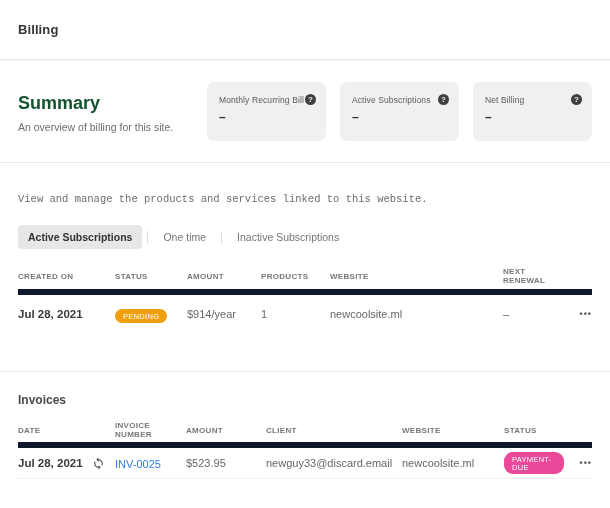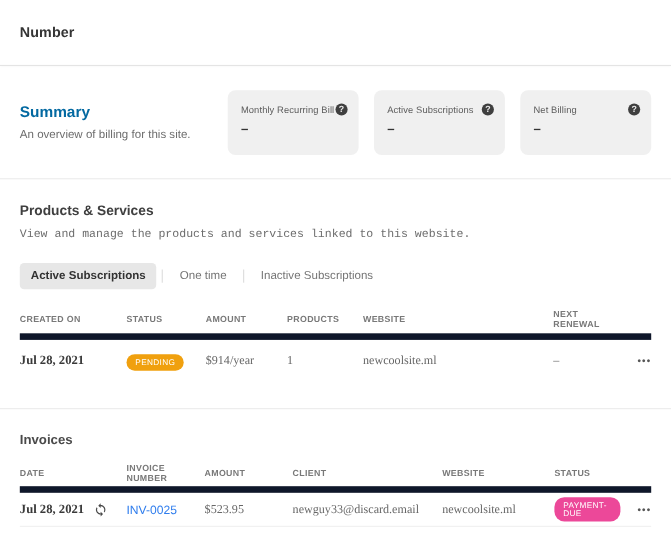--- a/index.html
+++ b/index.html
@@ -14,21 +14,21 @@
     position: relative; z-index: 2; background: #fff;
   }
   .page-title { font-size: 13px; font-weight: bold; color: #353535; letter-spacing: .1px; }
 
   
   .summary-section {
     height: 103px; display: flex; padding: 0 18px;
     border-bottom: 1px solid #ebebeb;
   }
   .summary-text { padding-top: 33px; width: 178px; flex-shrink: 0; }
-  .section-heading { font-size: 14px; font-weight: bold; color: #0369a1; }
+  .section-heading { font-size: 18px; font-weight: bold; color: #14532d; }
   .summary-text .section-sub { margin-top: 7px; }
   .section-sub { font-size: 10.5px; color: #6d6d6d; }
   .summary-cards { display: flex; gap: 14px; margin-left: auto; padding-top: 22px; }
   .stat-card {
     width: 119px; height: 59px; background: #f0f0f0; border-radius: 7px;
     padding: 12px 10px 0 12px;
   }
   .stat-card-top { display: flex; align-items: flex-start; justify-content: space-between; }
   .stat-label { font-size: 8.5px; color: #5c5c5c; letter-spacing: .1px; padding-top: 1px; }
   .help-icon {
@@ -51,21 +51,21 @@
   .tab.active { background: #e7e7e7; color: #323232; font-weight: bold; }
   .tab-divider { width: 1px; height: 12px; background: #dcdcdc; margin: 0 5px; }
 
   
   .tbl-head, .tbl-row { display: grid; align-items: center; }
   .products-grid { grid-template-columns: 97px 72px 74px 69px 173px 52px 1fr; }
   .invoices-grid  { grid-template-columns: 97px 71px 80px 136px 102px 60px 1fr; }
   .tbl-head { height: 32px; border-bottom: 6px solid #0f172a; }
   .th { font-size: 8px; font-weight: bold; color: #787878; letter-spacing: .3px; text-transform: uppercase; }
   .tbl-row { height: 38px; }
-  .td { font-size: 11px; color: #676767; font-family: Liberation Serif, serif; }
+  .td { font-size: 11px; color: #676767; }
   .td.strong { font-size: 11.5px; font-weight: bold; color: #3a3a3a; }
   .date-cell { display: flex; align-items: center; gap: 9px; }
   .badge {
     display: inline-block; color: #fff; font-size: 7.5px; font-weight: normal;
     letter-spacing: .3px; padding: 4px 8px 3px; border-radius: 9px; line-height: 1;
   }
   .link { text-decoration: none; font-size: 11px; cursor: pointer; }
   .overflow-btn {
     justify-self: end; font-size: 9px; letter-spacing: 1px; color: #565656;
     cursor: pointer; background: none; border: none; padding: 2px 0; font-weight: bold;
@@ -76,21 +76,21 @@
   
   .invoices-section { padding: 21px 18px 0; }
   .invoices-section .section-heading { font-size: 12px; color: #4a4a4a; margin-bottom: 11px; }
   .invoices-section .tbl-head { height: 30px; }
   .invoices-section .tbl-row { height: 31px; border-bottom: 1px solid #f0f0f0; }
 </style>
 </head>
 <body>
 
 <header class="page-header">
-  <h1 class="page-title">Number</h1>
+  <h1 class="page-title">Billing</h1>
 </header>
 
 <section class="summary-section">
   <div class="summary-text">
     <h2 class="section-heading">Summary</h2>
     <p class="section-sub">An overview of billing for this site.</p>
   </div>
   <div class="summary-cards">
     <div class="stat-card">
       <div class="stat-card-top">
@@ -110,21 +110,20 @@
       <div class="stat-card-top">
         <span class="stat-label">Net Billing</span>
         <span class="help-icon">?</span>
       </div>
       <div class="stat-value">–</div>
     </div>
   </div>
 </section>
 
 <section class="products-section">
-  <h2 class="section-heading">Products &amp; Services</h2>
   <p class="section-sub">View and manage the products and services linked to this website.</p>
 
   <div class="tabs">
     <div class="tab active">Active Subscriptions</div>
     <div class="tab-divider"></div>
     <div class="tab">One time</div>
     <div class="tab-divider"></div>
     <div class="tab">Inactive Subscriptions</div>
   </div>
 

